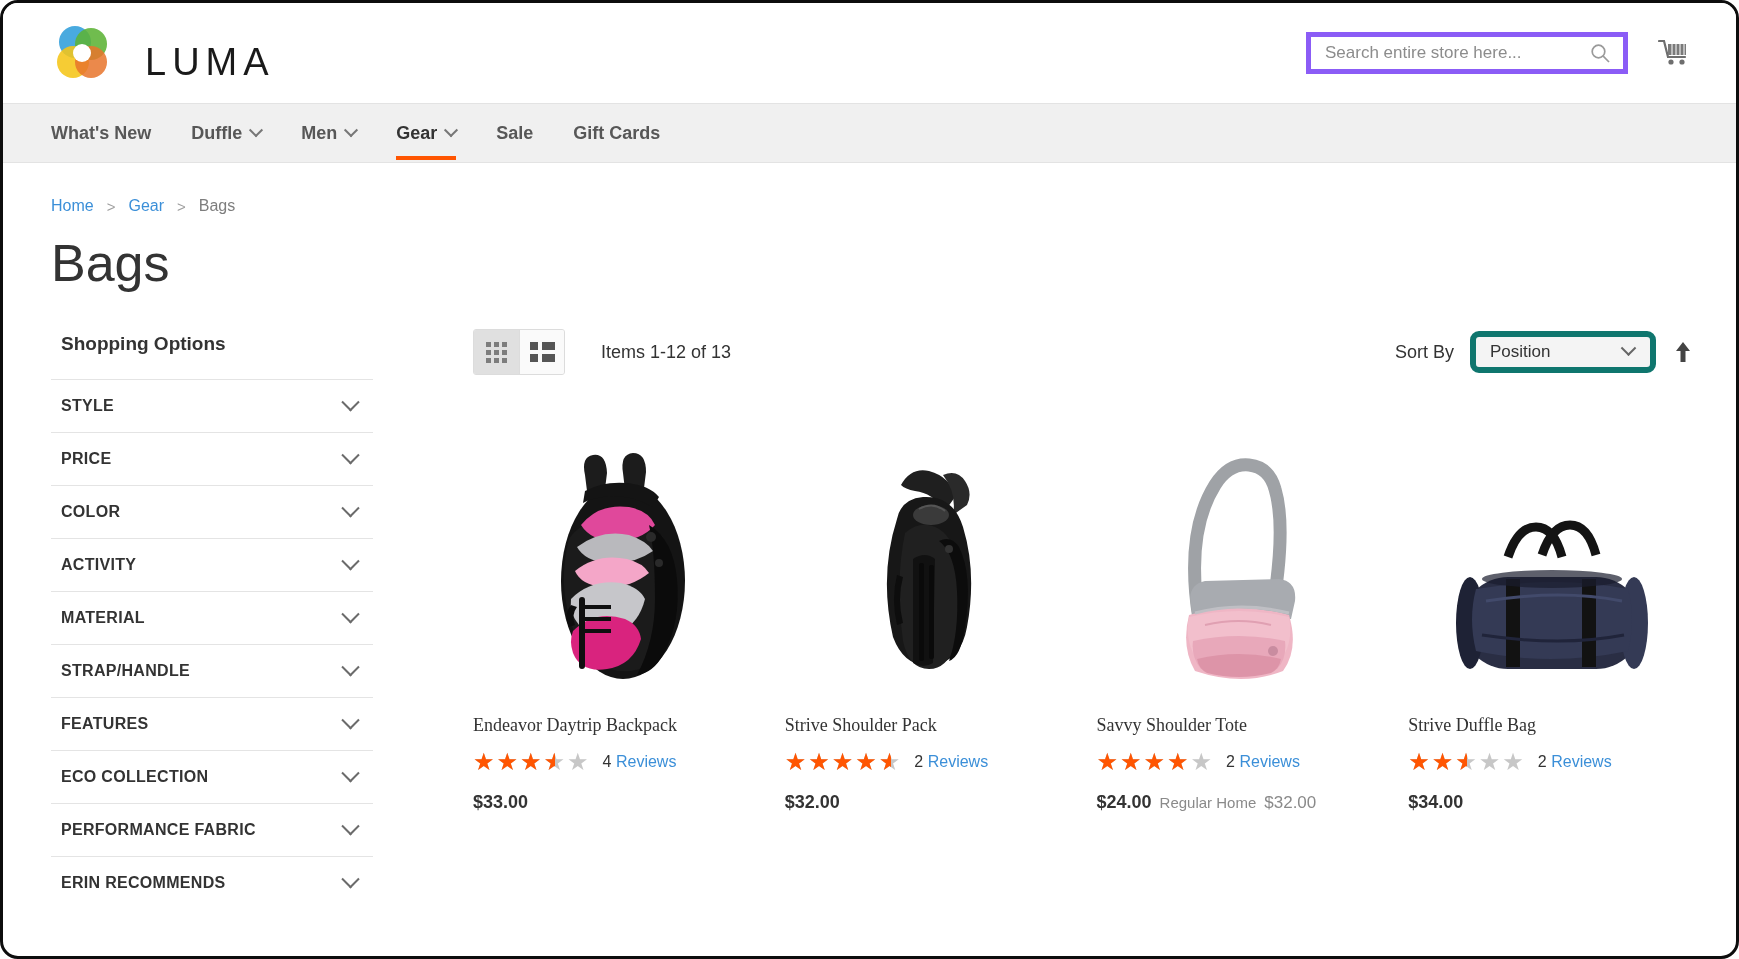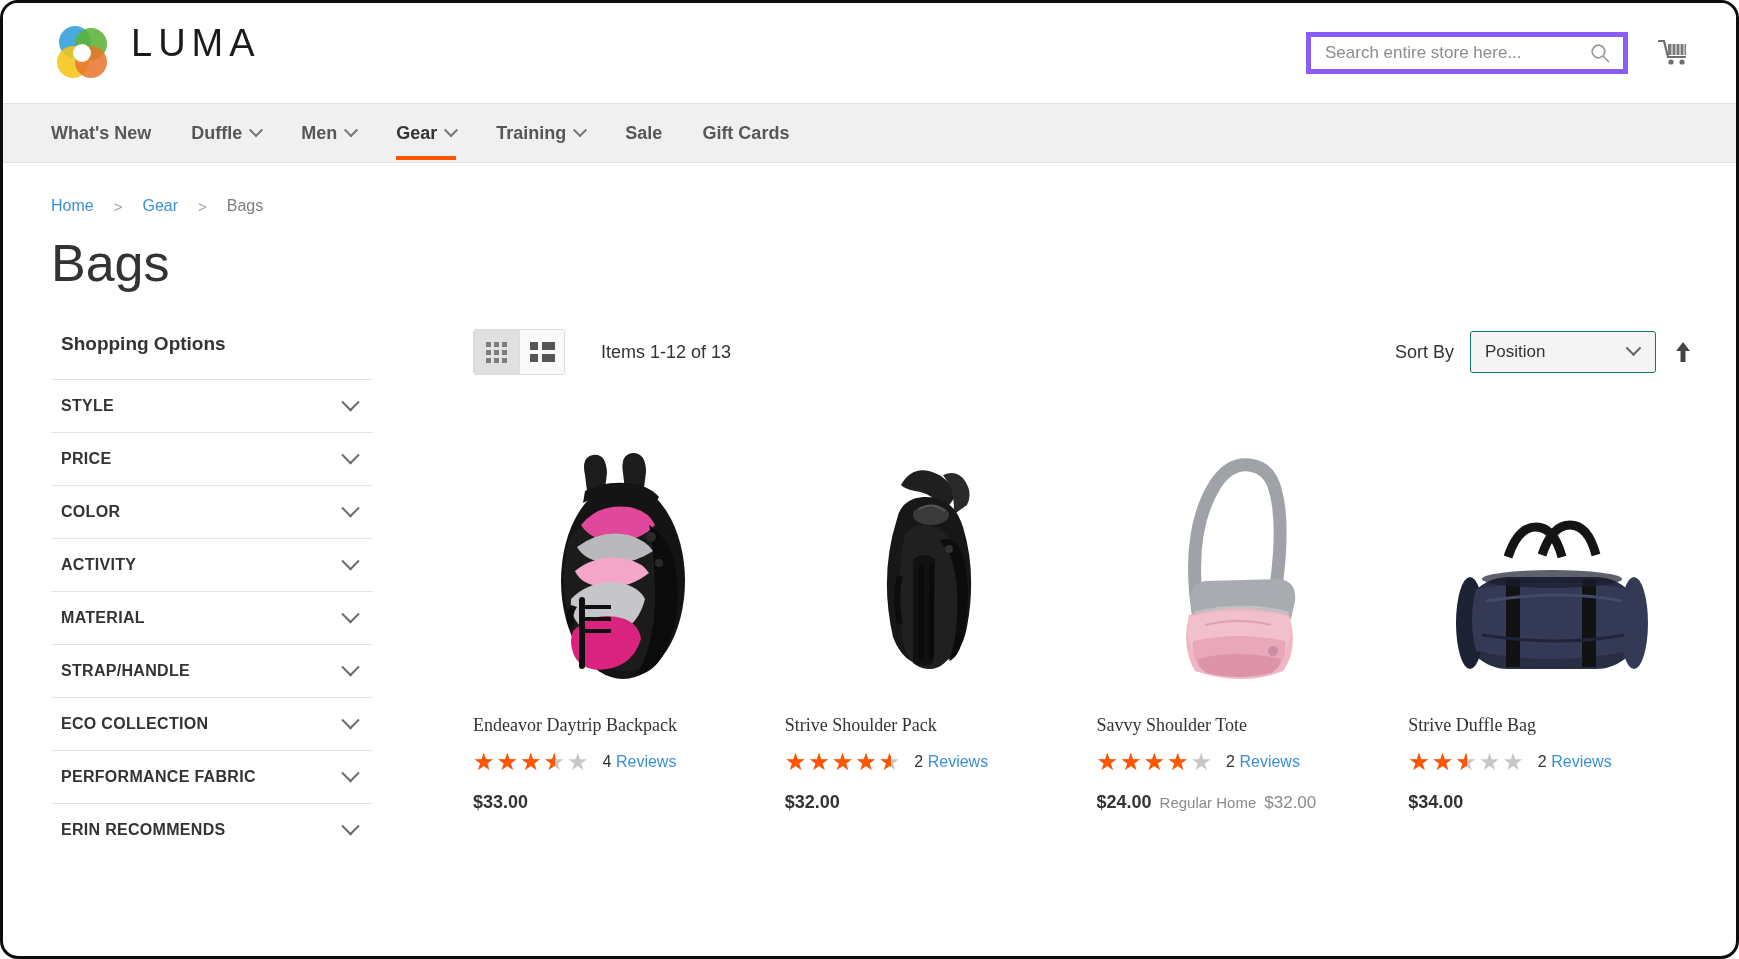--- a/index.html
+++ b/index.html
@@ -19,21 +19,21 @@
   }
 
   
   .header {
     height: 100px;
     background: #ffffff;
     display: flex;
     align-items: center;
     padding: 0 42px 0 48px;
   }
-  .logo-wrap { display: flex; align-items: flex-start; gap: 18px; }
+  .logo-wrap { display: flex; align-items: flex-end; gap: 32px; }
   .logo-mark { width: 62px; height: 62px; position: relative; }
   .logo-text {
     font-size: 38px; letter-spacing: 6px; color: #1a1a1a; font-weight: 400;
   }
   .header-right {
     margin-left: auto; display: flex; align-items: center; gap: 26px;
   }
   .search-box {
     width: 322px; height: 42px;
     border: 5px solid #8b5cf6; background: #fff;
@@ -83,21 +83,21 @@
   .chev {
     display: inline-block; width: 10px; height: 10px;
     border-right: 2px solid #777; border-bottom: 2px solid #777;
     transform: rotate(45deg) translate(-2px,-2px);
   }
 
   
   .breadcrumb {
     padding: 34px 0 0 48px;
     font-size: 16px; color: #7d7d7d;
-    display: flex; align-items: center; gap: 20px;
+    display: flex; align-items: center; gap: 13px;
   }
   .breadcrumb a { color: #3b8fd8; text-decoration: none; cursor: pointer; }
   .breadcrumb .sep { color: #9e9e9e; font-size: 15px; }
   .breadcrumb .current { color: #7d7d7d; }
   .page-title {
     padding: 18px 0 0 48px;
     font-size: 52px; font-weight: 300; color: #333; letter-spacing: 0px;
   }
 
   
@@ -149,21 +149,21 @@
   .toolbar-amount {
     margin-left: 36px; font-size: 18px; color: #333;
   }
   .sort-wrap {
     margin-left: auto; display: flex; align-items: center; gap: 16px;
   }
   .sort-label { font-size: 18px; color: #333; }
   .sort-select {
     position: relative;
     width: 186px; height: 42px;
-    border: 1px solid #0f766e; background: #f4f4f4; border-radius: 3px;
+    border: 6px solid #0f766e; background: #f4f4f4; border-radius: 9px;
     display: flex; align-items: center;
     padding: 8px 14px;
     font-size: 17px; color: #333;
     cursor: pointer;
   }
   .sort-select .sel-chev {
     position: absolute; right: 16px;
     width: 11px; height: 11px;
     border-right: 2px solid #666; border-bottom: 2px solid #666;
     transform: rotate(45deg) translate(-3px,-3px);
@@ -266,24 +266,20 @@
     </div>
     <div class="nav-item">
       <span>Men</span>
       <span class="chev"></span>
     </div>
     <div class="nav-item active">
       <span>Gear</span>
       <span class="chev"></span>
     </div>
     <div class="nav-item">
-      <span>Training</span>
-      <span class="chev"></span>
-    </div>
-    <div class="nav-item">
       <span>Sale</span>
     </div>
     <div class="nav-item">
       <span>Gift Cards</span>
     </div>
   </div>
 
   <div class="breadcrumb">
     <a>Home</a>
     <span class="sep">&gt;</span>
@@ -314,20 +310,24 @@
       <div class="filter-item">
         <span class="filter-label">ACTIVITY</span>
         <span class="filter-chev"></span>
       </div>
       <div class="filter-item">
         <span class="filter-label">MATERIAL</span>
         <span class="filter-chev"></span>
       </div>
       <div class="filter-item">
         <span class="filter-label">STRAP/HANDLE</span>
+        <span class="filter-chev"></span>
+      </div>
+      <div class="filter-item">
+        <span class="filter-label">FEATURES</span>
         <span class="filter-chev"></span>
       </div>
       <div class="filter-item">
         <span class="filter-label">ECO COLLECTION</span>
         <span class="filter-chev"></span>
       </div>
       <div class="filter-item">
         <span class="filter-label">PERFORMANCE FABRIC</span>
         <span class="filter-chev"></span>
       </div>

